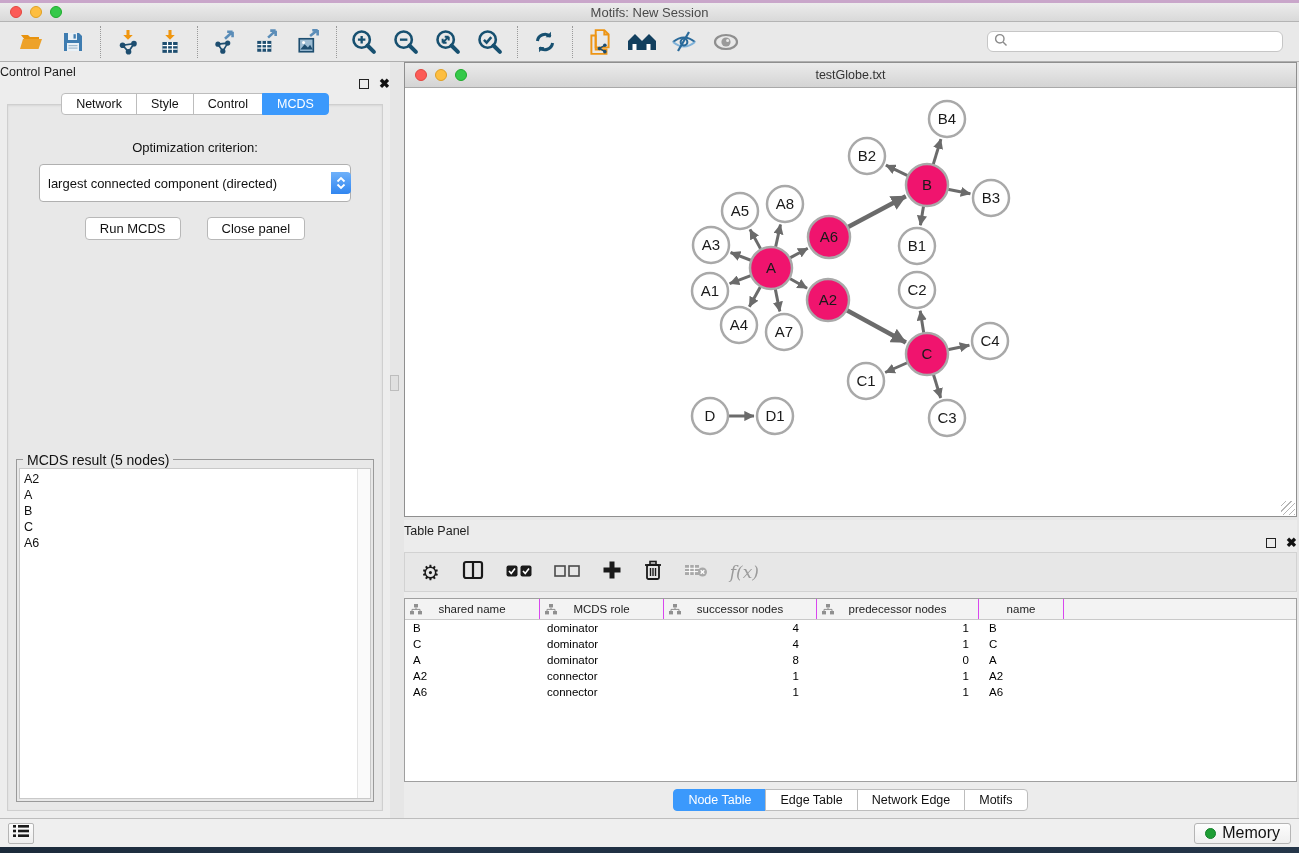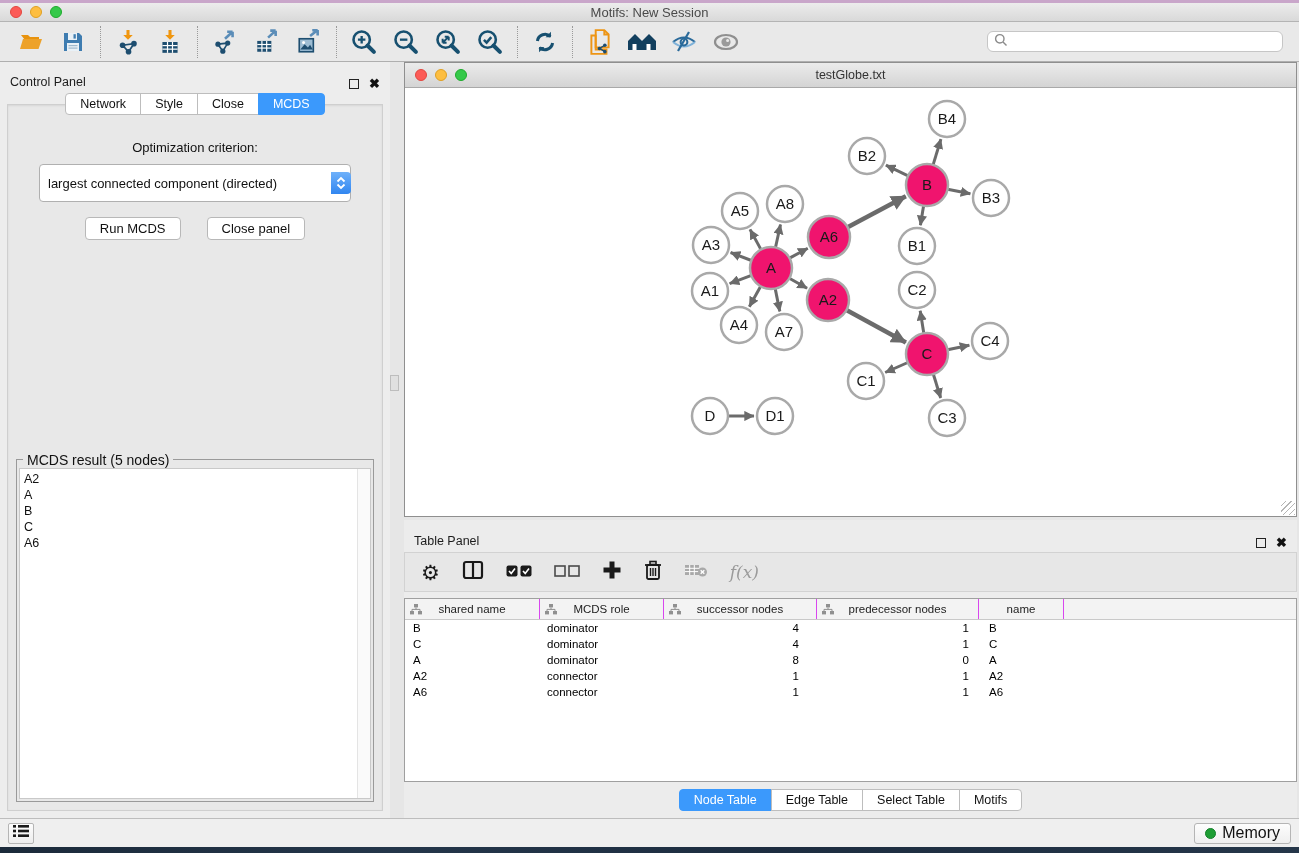--- a/index.html
+++ b/index.html
@@ -27,21 +27,21 @@
   .search-wrap { margin-left:auto; margin-right:6px; }
   .search-field { width:296px; height:21px; background:#fff; border:1px solid #c6c6c6; border-radius:6px;
                   display:flex; align-items:center; padding:0 6px; gap:4px; }
   .search-field input { border:none; outline:none; flex:1; font-size:12px; background:transparent; font-family:"Liberation Sans",sans-serif; }
 
   
   .main { flex:1; display:flex; min-height:0; }
 
   
   .control-panel { width:390px; background:#ededed; display:flex; flex-direction:column; padding:3px 0 0 0; position:relative; }
-  .panel-title-row { height:24px; display:flex; align-items:flex-end; padding:0 10px; }
+  .panel-title-row { height:24px; display:flex; align-items:flex-start; padding:0 0;flex-direction:column; }
   .panel-title { font-size:12.5px; color:#1c1c1c; }
   .panel-wbtns { margin-left:auto; display:flex; align-items:center; gap:10px; }
   .float-btn { width:10px; height:10px; border:1.6px solid #222; display:inline-block; }
   .close-btn { font-size:13px; font-weight:bold; color:#111; line-height:10px; }
 
   .cp-tabs { display:flex; justify-content:center; margin:4px 0 0 0; position:relative; z-index:2; }
   .seg-tab { font-size:12.5px; padding:3px 14px; background:#fff; border:1px solid #bdbdbd; margin-left:-1px; color:#111; }
   .seg-tab:first-child { border-radius:4px 0 0 4px; margin-left:0; }
   .seg-tab:last-child { border-radius:0 4px 4px 0; }
   .seg-tab.active { background:#3b99fc; border-color:#3b99fc; color:#fff; }
@@ -338,21 +338,21 @@
       <div class="panel-title-row">
         <span class="panel-title">Control Panel</span>
         <span class="panel-wbtns">
           <span class="float-btn"></span>
           <span class="close-btn">✖</span>
         </span>
       </div>
       <div class="cp-tabs">
           <span class="seg-tab">Network</span>
           <span class="seg-tab">Style</span>
-          <span class="seg-tab">Close</span>
+          <span class="seg-tab">Control</span>
           <span class="seg-tab active">MCDS</span>
         </div>
       <div class="cp-content">
         <div class="opt-label">Optimization criterion:</div>
         <div class="combo-row">
           <div class="combo">
             <span class="combo-text">largest connected component (directed)</span>
             <span class="combo-cap">
               <svg width="10" height="14" viewBox="0 0 10 14">
                   <path d="M1.5 5.5 5 2l3.5 3.5" fill="none" stroke="#fff" stroke-width="1.8"></path>
@@ -668,21 +668,21 @@
                 <div class="td c2">1</div>
                 <div class="td c3">1</div>
                 <div class="td c4">A6</div>
                 <div class="td"></div>
               </div>
             </div>
         </div>
         <div class="tp-tabs">
             <span class="seg-tab active">Node Table</span>
             <span class="seg-tab">Edge Table</span>
-            <span class="seg-tab">Select Table</span>
+            <span class="seg-tab">Network Edge</span>
             <span class="seg-tab">Motifs</span>
           </div>
       </div>
     </div>
   </div>
 
   <div class="statusbar">
     <span class="list-btn">
       <span><svg width="16" height="14" viewBox="0 0 16 14">
             <g fill="#1a1a1a">

